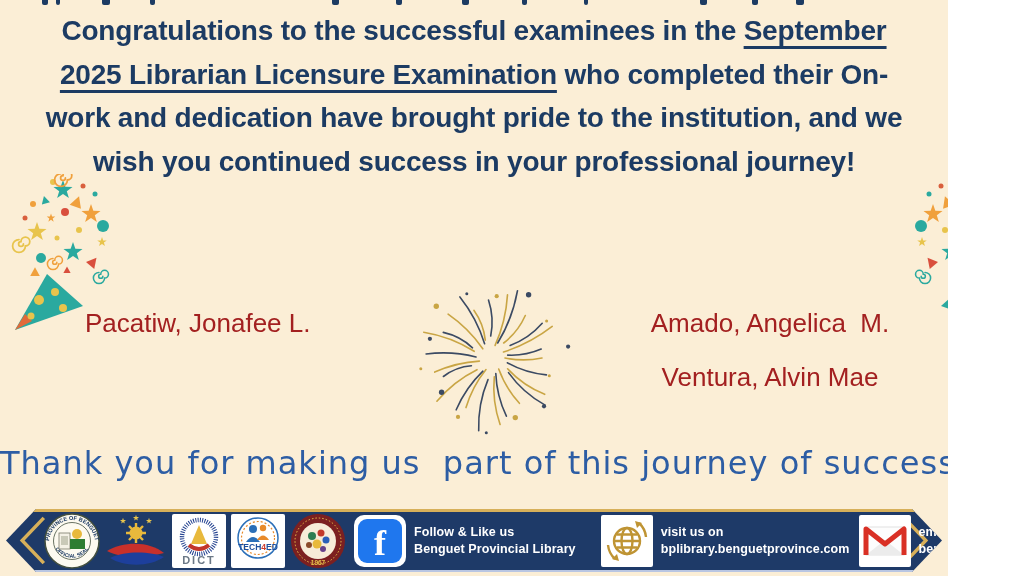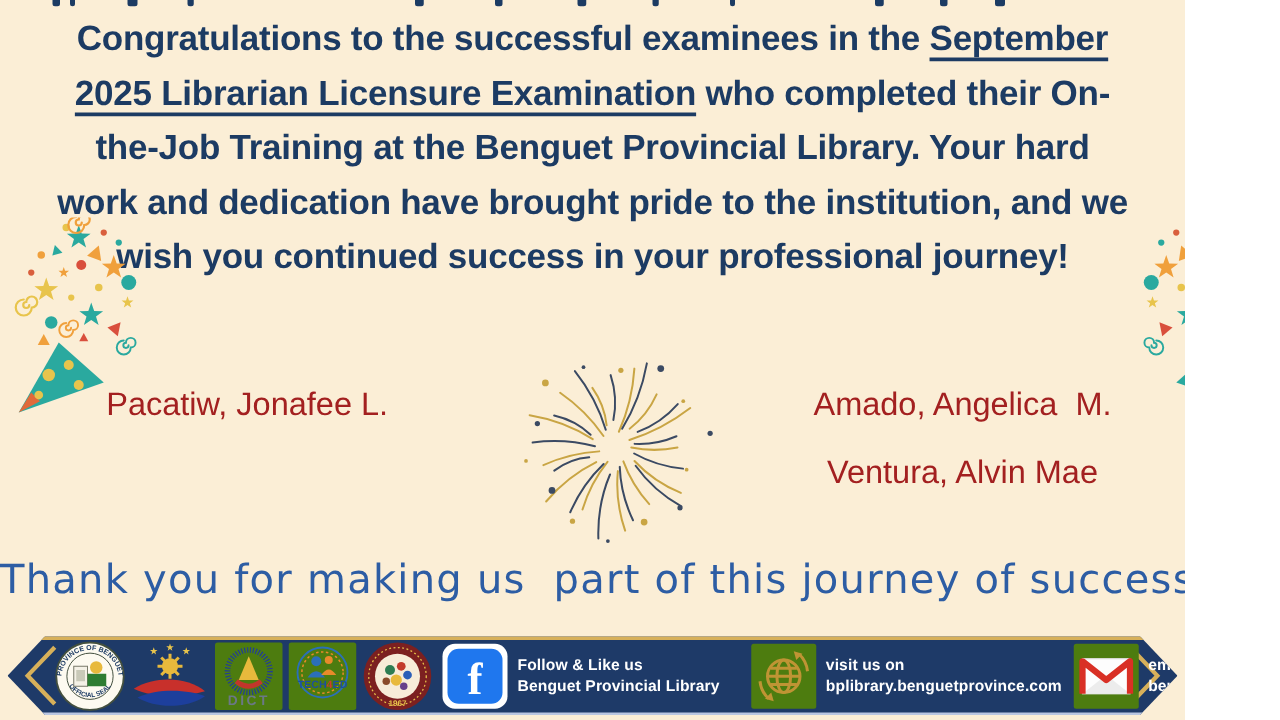--- a/index.html
+++ b/index.html
@@ -33,21 +33,21 @@
   .bar{position:absolute;left:6px;right:6px;top:509px;height:63px;background:#1e3a68;
     clip-path:polygon(0 50%,30px 0,calc(100% - 30px) 0,100% 50%,calc(100% - 30px) 100%,30px 100%);}
   .bar-topline{position:absolute;top:0;left:0;right:0;height:3px;background:#d7b05a;}
   .bar-bottomline{position:absolute;bottom:0;left:0;right:0;height:2px;background:#b9c6e2;}
   .bar-chevron{position:absolute;top:1px;height:61px;width:36px;}
   .bar-chevron.left{left:8px;}
   .bar-chevron.right{right:8px;transform:scaleX(-1);}
   .bar-content{position:absolute;left:38px;right:38px;top:0;bottom:0;display:flex;align-items:center;gap:5px;}
 
   .logo{flex:0 0 auto;}
-  .whitebox{background:#4d7c0f;width:54px;height:54px;display:flex;align-items:center;justify-content:center;border-radius:2px;}
+  .whitebox{background:#ffffff;width:54px;height:54px;display:flex;align-items:center;justify-content:center;border-radius:2px;}
 
   .contact{display:flex;align-items:center;gap:8px;flex:0 0 auto;}
   .ctext{color:#fff;font-size:12.5px;font-weight:bold;line-height:17px;white-space:nowrap;letter-spacing:0.1px;}
 
   .fb-box{width:52px;height:52px;background:#fff;border-radius:10px;display:flex;align-items:center;justify-content:center;}
   .fb-inner{width:44px;height:44px;background:#1f77ee;border-radius:9px;color:#fff;font-weight:bold;
     font-size:36px;display:flex;align-items:flex-end;justify-content:center;line-height:40px;font-family:"Liberation Serif",serif;}
 </style>
 </head>
 <body>
@@ -73,21 +73,20 @@
       <div class="remnant" style="left: 522px; width: 5px;"></div>
       <div class="remnant" style="left: 584px; width: 4px;"></div>
       <div class="remnant" style="left: 700px; width: 7px;"></div>
       <div class="remnant" style="left: 752px; width: 6px;"></div>
       <div class="remnant" style="left: 796px; width: 8px;"></div>
     </div>
 
   <div class="headline" id="headline">
       <div><span>Congratulations to the successful examinees in the </span><span class="u">September</span></div>
       <div><span class="u">2025 Librarian Licensure Examination</span><span> who completed their On-</span></div>
-      <div><span>the-Job Training at the Benguet Provincial Library. Your hard</span></div>
       <div><span>work and dedication have brought pride to the institution, and we</span></div>
       <div><span>wish you continued success in your professional journey!</span></div>
     </div>
 
   <svg class="popper popper-left" id="popper-left" viewBox="0 0 110 160">
     <g>
       <polygon points="8,156 40,100 76,132" fill="#2aa99f"></polygon>
       <polygon points="8,156 18,140 25,147" fill="#e06a3a"></polygon>
       <circle cx="32" cy="126" r="5" fill="#e8c44c"></circle>
       <circle cx="48" cy="118" r="4" fill="#e8c44c"></circle>

